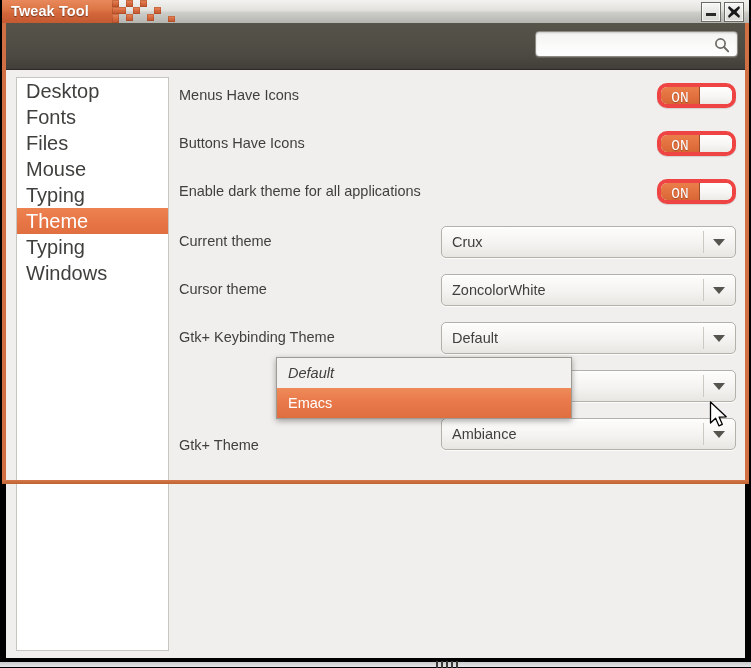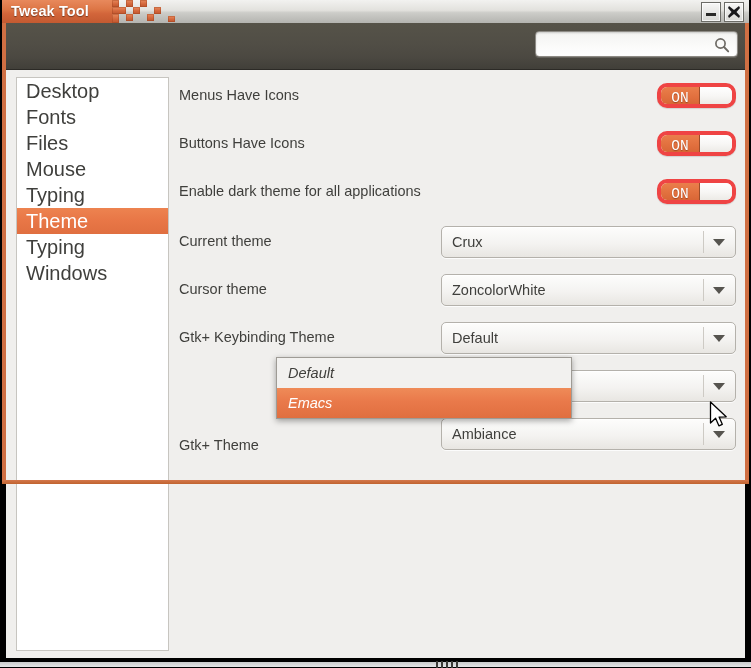--- a/index.html
+++ b/index.html
@@ -253,21 +253,20 @@
     z-index: 40;
   }
   .popup-item {
     height: 30px;
     line-height: 30px;
     padding-left: 11px;
     font-size: 14.5px;
     color: #3f3f3c;
     white-space: nowrap;
     box-sizing: border-box;
-    font-style: italic;
   }
   .popup-item.italic { font-style: italic; }
   .popup-item.highlight {
     background: linear-gradient(to bottom, #ef8b58 0%, #e9794a 45%, #e06f40 100%);
     color: #ffffff;
   }
 
   
   .cursor {
     position: absolute;

